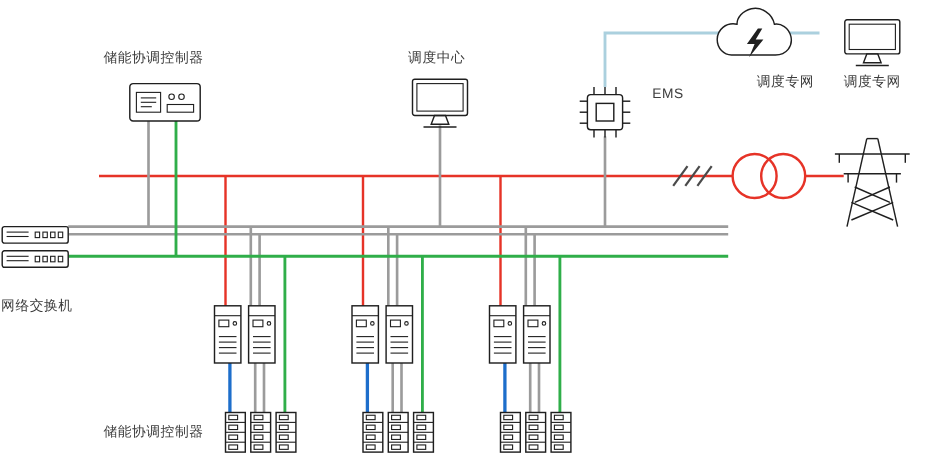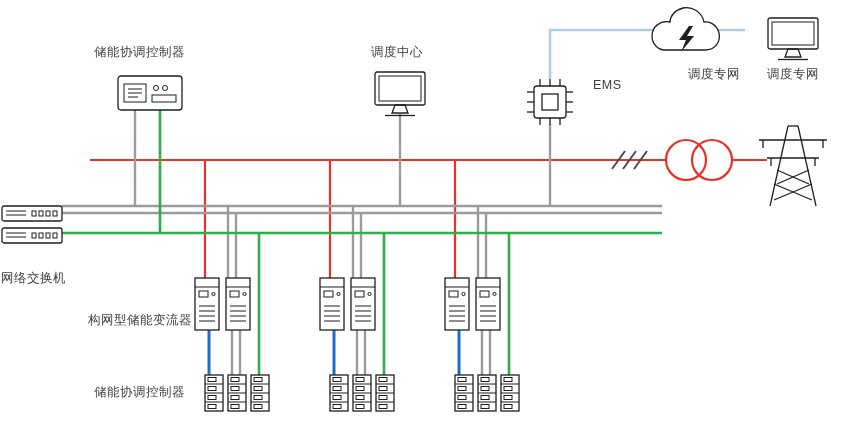--- a/index.html
+++ b/index.html
@@ -323,16 +323,15 @@
       <line x1="59" y1="66" x2="21" y2="82" class="blk"></line>
     </g>
   </svg>
 
   <div class="lbl" style="left:94px;top:45px">储能协调控制器</div>
   <div class="lbl" style="left:371px;top:45px">调度中心</div>
   <div class="lbl" style="left:593px;top:78px">EMS</div>
   <div class="lbl" style="left:688px;top:67px">调度专网</div>
   <div class="lbl" style="left:767px;top:67px">调度专网</div>
   <div class="lbl" style="left:1px;top:271px">网络交换机</div>
-  <div class="lbl" style="left:88px;top:313px">构网型储能变流器</div>
   <div class="lbl" style="left:94px;top:385px">储能协调控制器</div>
 
 </div>
 
 </body></html>

